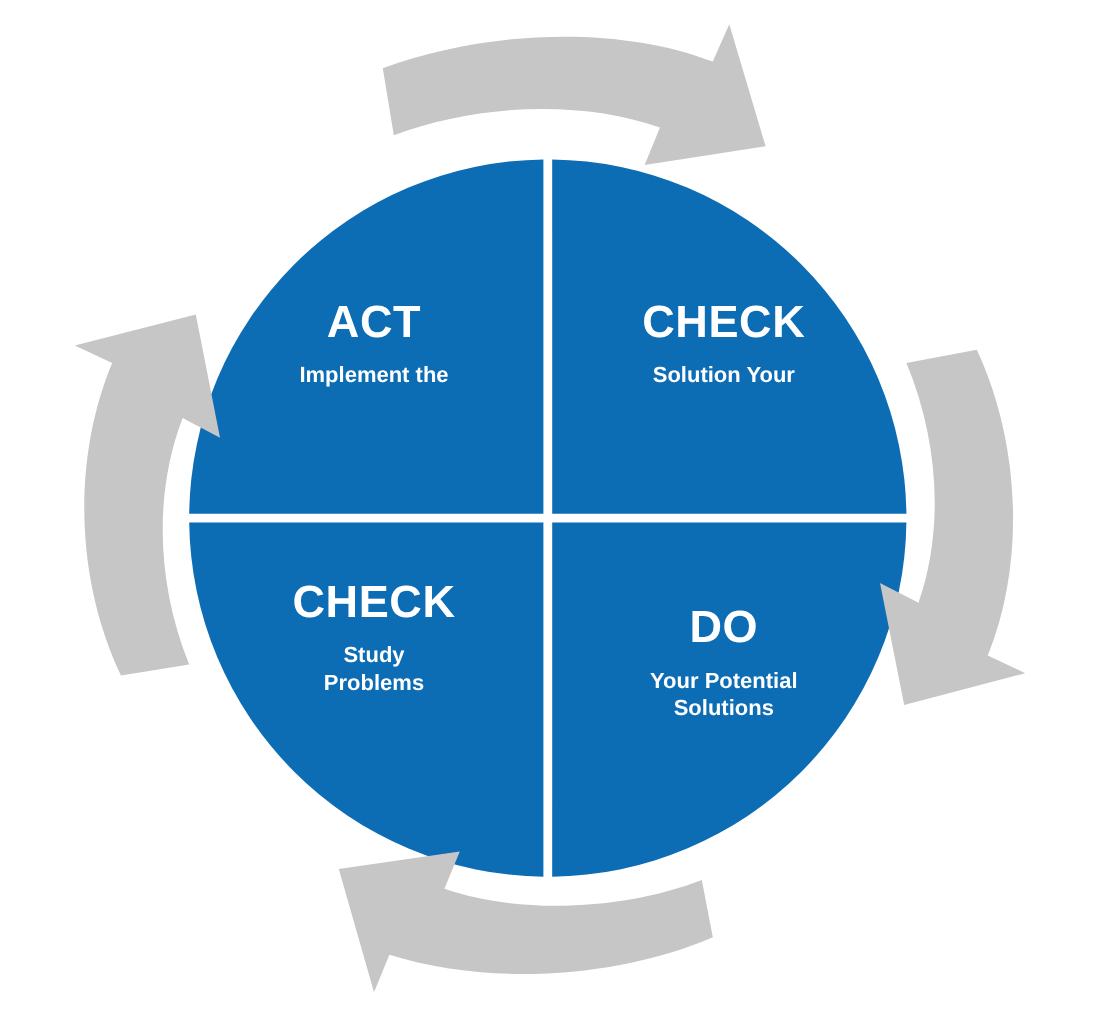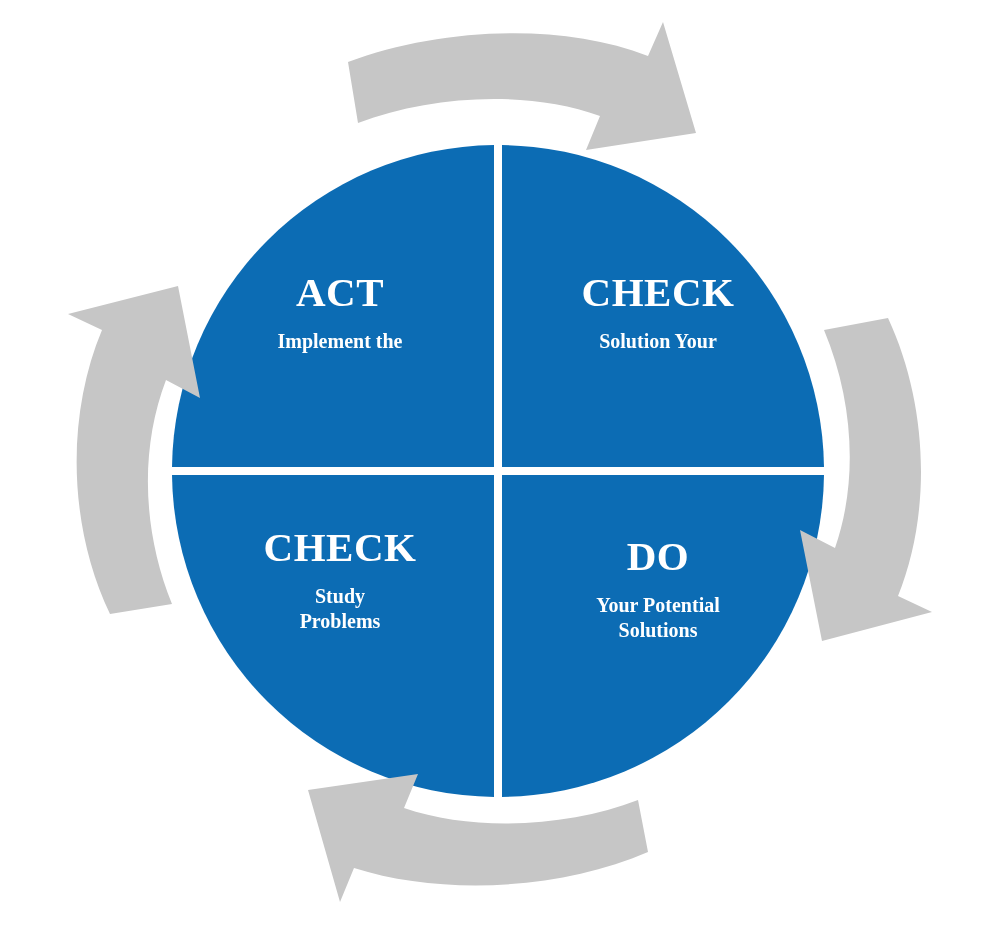--- a/index.html
+++ b/index.html
@@ -10,21 +10,20 @@
   body {
     width: 1000px;
     height: 931px;
     font-family: "Liberation Sans", sans-serif;
     overflow: hidden;
   }
   #diagram {
     position: relative;
     width: 1000px;
     height: 931px;
-    font-family: Liberation Serif, serif;
   }
   #pdca-svg {
     position: absolute;
     top: 0;
     left: 0;
     width: 1000px;
     height: 931px;
   }
   .quad-text {
     position: absolute;
@@ -43,21 +42,21 @@
   .quad-sub {
     font-size: 20px;
     font-weight: bold;
     line-height: 1.25;
     margin: 0;
   }
   
   #text-act   { left: 190px; top: 272px; width: 300px; }
   #text-plan  { left: 508px; top: 272px; width: 300px; }
   #text-check { left: 190px; top: 527px; width: 300px; }
-  #text-do    { left: 508px; top: 536px; width: 300px; }
+  #text-do    { left: 508px; top: 550px; width: 300px; }
 </style>
 </head>
 <body>
 
 <div id="diagram">
 
   <svg id="pdca-svg" viewBox="0 0 1000 931" xmlns="http://www.w3.org/2000/svg">
 
     <g>
 

